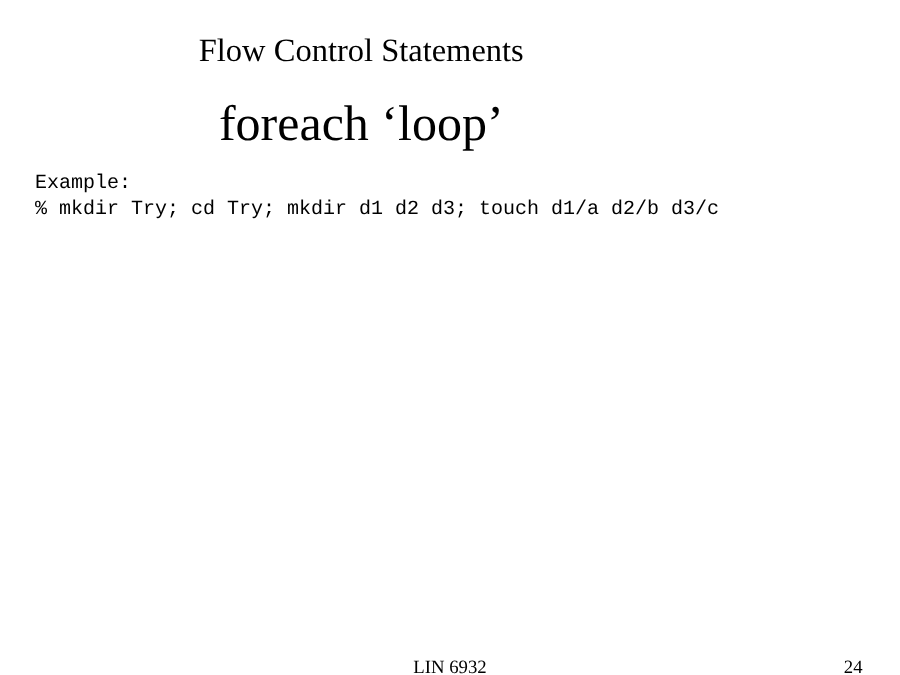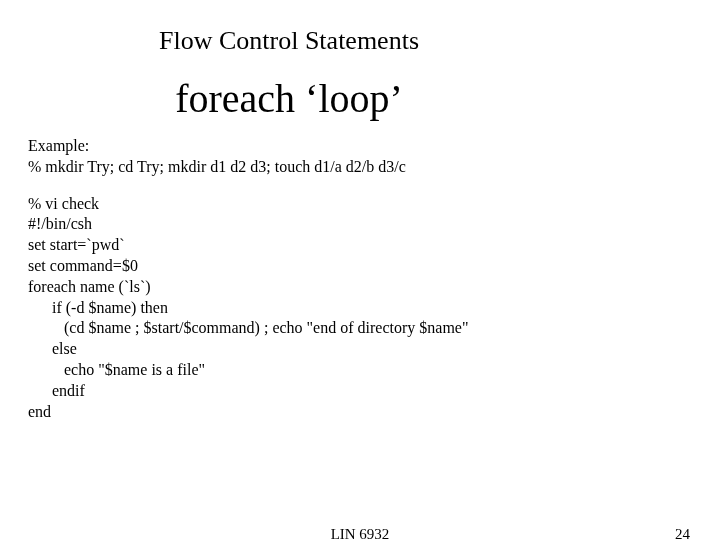--- a/index.html
+++ b/index.html
@@ -25,21 +25,21 @@
     margin-top: 6px;
     margin-bottom: 0;
   }
   .title2 {
     text-align: center;
     font-size: 40px;
     margin-top: 19px;
     margin-bottom: 14px;
   }
   .body-mono {
-    font-family: Liberation Serif, serif;
+    font-family: Liberation Mono, monospace;
     font-size: 16px;
     line-height: 1.3;
     white-space: pre;
     margin: 0 0 0 8px;
   }
   .footer {
     position: absolute;
     bottom: 14px;
     left: 0;
     width: 720px;
@@ -59,29 +59,18 @@
 </head>
 <body>
 
 <div class="slide">
   <div class="title1">Flow Control Statements</div>
   <div class="title2">foreach ‘loop’</div>
 
   <div class="body-mono">Example:
 % mkdir Try; cd Try; mkdir d1 d2 d3; touch d1/a d2/b d3/c</div>
   <div style="height:16px"></div>
-  <div class="body-mono">% vi check
-#!/bin/csh
-set start=`pwd`
-set command=$0
-foreach name (`ls`)
-      if (-d $name) then
-         (cd $name ; $start/$command) ; echo "end of directory $name"
-      else
-         echo "$name is a file"
-      endif
-end</div>
 
   <div class="footer">
     <span class="footer-center">LIN 6932</span>
     <span class="footer-right">24</span>
   </div>
 </div>
 
 </body></html>

